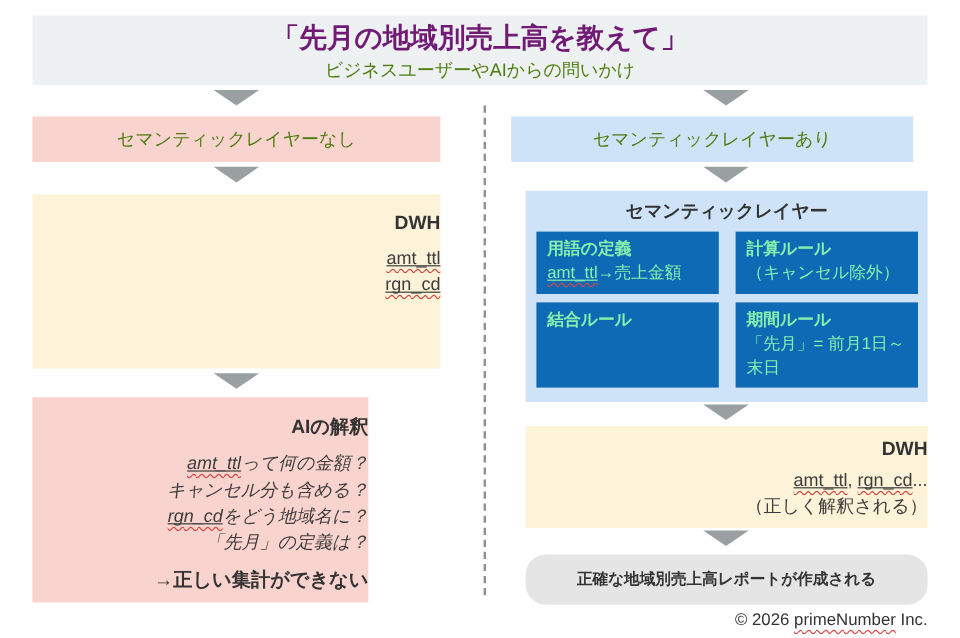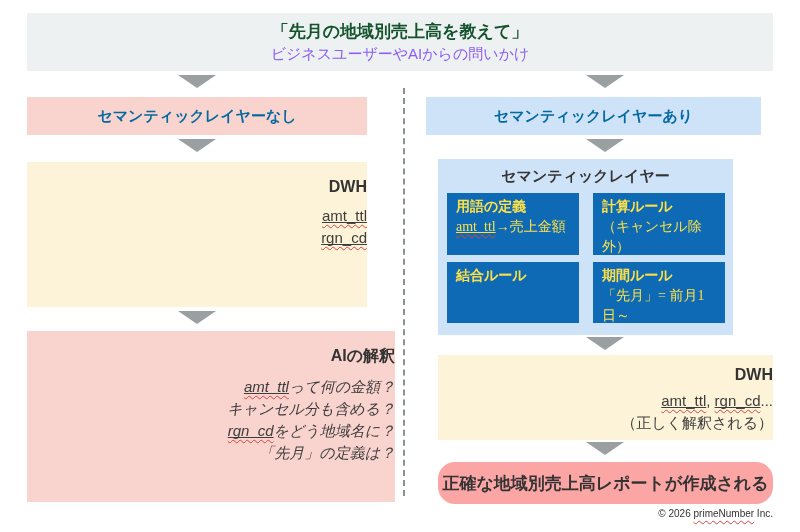--- a/index.html
+++ b/index.html
@@ -19,22 +19,22 @@
   
   .top-box {
     position: absolute;
     left: 27px; top: 13px;
     width: 746px; height: 58px;
     background: #eef1f1;
     display: flex; flex-direction: column;
     align-items: center; justify-content: center;
     gap: 2px;
   }
-  .top-title { font-size: 17px; font-weight: bold; color: #14532d; }
-  .top-sub   { font-size: 15px; color: #8b5cf6; }
+  .top-title { font-size: 23px; font-weight: bold; color: #701a75; }
+  .top-sub   { font-size: 15px; color: #4d7c0f; }
 
   
   .tri {
     position: absolute;
     width: 0; height: 0;
     border-left: 19px solid transparent;
     border-right: 19px solid transparent;
     border-top: 13px solid #9aa0a2;
   }
 
@@ -44,87 +44,86 @@
     left: 403px; top: 88px;
     height: 408px; width: 0;
     border-left: 2px dashed #8a9296;
   }
 
   
   .hdr {
     position: absolute;
     width: 340px; height: 38px;
     display: flex; align-items: center; justify-content: center;
-    font-size: 15px; font-weight: bold; color: #0369a1;
+    font-size: 15px; font-weight: normal; color: #4d7c0f;
   }
   .hdr.pink { left: 27px; top: 97px; background: #f9d3ce; }
   .hdr.blue { left: 426px; top: 97px; width: 335px; background: #cfe3f8; }
 
   
   .cream { background: #fdf3d8; }
   .pinkbg { background: #f9d3ce; }
   .box { position: absolute; text-align: right; }
 
   .left-dwh { left: 27px; top: 162px; width: 340px; height: 145px; padding-top: 16px; }
   .box-title { font-size: 16px; font-weight: bold; color: #333333; margin-bottom: 9px; }
   .dwh-field { font-size: 15px; line-height: 22px; }
 
-  .left-ai { left: 27px; top: 331px; width: 368px; height: 171px; padding-top: 15px; }
+  .left-ai { left: 27px; top: 331px; width: 280px; height: 171px; padding-top: 15px; }
   .ai-line { font-size: 15px; line-height: 22px; font-style: italic; }
   .ai-title { margin-bottom: 9px; }
   .ai-conclusion { margin-top: 9px; font-size: 16px; font-weight: bold; color: #333333; }
 
   
   .layer-box {
     position: absolute;
     left: 438px; top: 159px;
-    width: 295px; height: 176px;
+    width: 335px; height: 176px;
     background: #cfe3f8;
-    font-family: Liberation Serif, serif;
   }
   .layer-title {
     padding-top: 8px; text-align: center;
     font-size: 15px; font-weight: bold; color: #333333;
   }
   .layer-grid {
     position: absolute;
     left: 9px; right: 8px; top: 34px; bottom: 12px;
     display: grid;
     grid-template-columns: 1fr 1fr;
     column-gap: 14px; row-gap: 7px;
   }
   .layer-cell {
     background: #0f6ab6;
-    color: #fde047;
+    color: #86efac;
     padding: 4px 9px 8px 9px;
     text-align: left;
     overflow: hidden;
   }
   .cell-title { font-size: 14px; font-weight: bold; line-height: 20px; }
   .cell-line  { font-size: 14px; line-height: 20px; }
 
   
   .right-dwh { left: 438px; top: 355px; width: 335px; height: 85px; padding-top: 11px; }
   .right-dwh .box-title { margin-bottom: 6px; }
   .rdwh-line { font-size: 15px; line-height: 22px; padding-left: 36px; }
 
   .result-box {
     position: absolute;
     left: 438px; top: 462px;
     width: 335px; height: 42px;
-    background: #fca5a5;
+    background: #e5e5e5;
     display: flex; align-items: center; justify-content: center;
-    font-size: 17px; font-weight: bold; color: #333333; border-radius: 17px;
+    font-size: 13px; font-weight: bold; color: #333333; border-radius: 17px;
   }
 
   
   .footer {
     position: absolute;
     right: 27px; top: 508px;
-    font-size: 10px; color: #333333;
+    font-size: 14px; color: #333333;
   }
 
   
   .u-solid {
     text-decoration: underline;
     text-decoration-thickness: 1px;
   }
   .u-wavy {
     text-decoration: underline wavy #d64541;
     text-decoration-thickness: 1px;
@@ -159,20 +158,21 @@
     <div class="dwh-field"><span class="u-solid"><span class="u-wavy">amt_ttl</span></span></div>
     <div class="dwh-field"><span class="u-solid"><span class="u-wavy">rgn_cd</span></span></div>
   </div>
 
   <div class="box pinkbg left-ai">
     <div class="box-title ai-title">AIの解釈</div>
     <div class="ai-line"><span class="u-solid"><span class="u-wavy">amt_ttl</span></span><span>って何の金額？</span></div>
     <div class="ai-line">キャンセル分も含める？</div>
     <div class="ai-line"><span class="u-solid"><span class="u-wavy">rgn_cd</span></span><span>をどう地域名に？</span></div>
     <div class="ai-line">「先月」の定義は？</div>
+    <div class="ai-conclusion">→正しい集計ができない</div>
   </div>
 
   <div class="hdr blue">セマンティックレイヤーあり</div>
 
   <div class="layer-box">
     <div class="layer-title">セマンティックレイヤー</div>
     <div class="layer-grid">
       <div class="layer-cell">
         <div class="cell-title">用語の定義</div>
         <div class="cell-line"><span class="u-solid"><span class="u-wavy">amt_ttl</span></span><span>→売上金額</span></div>

